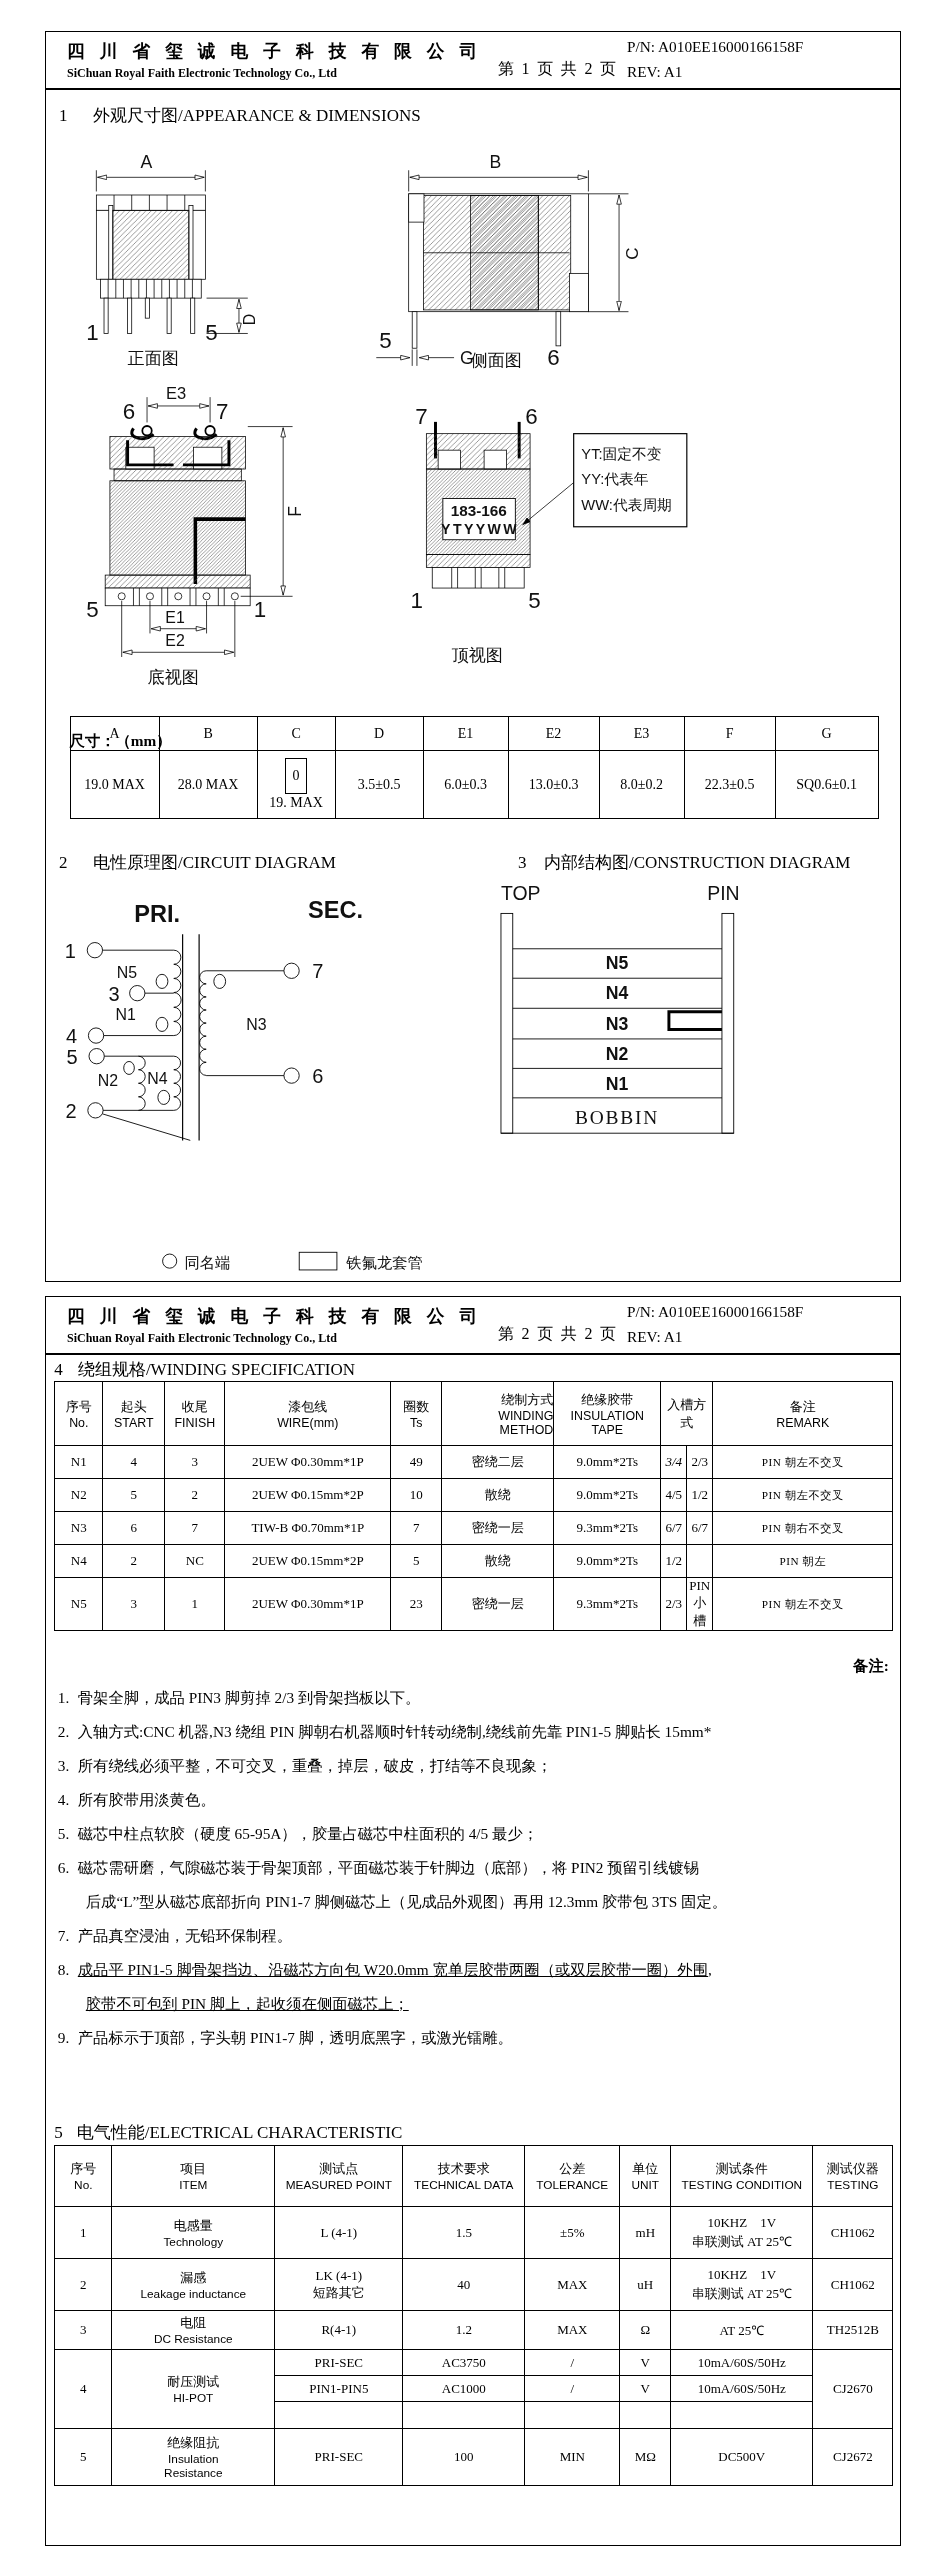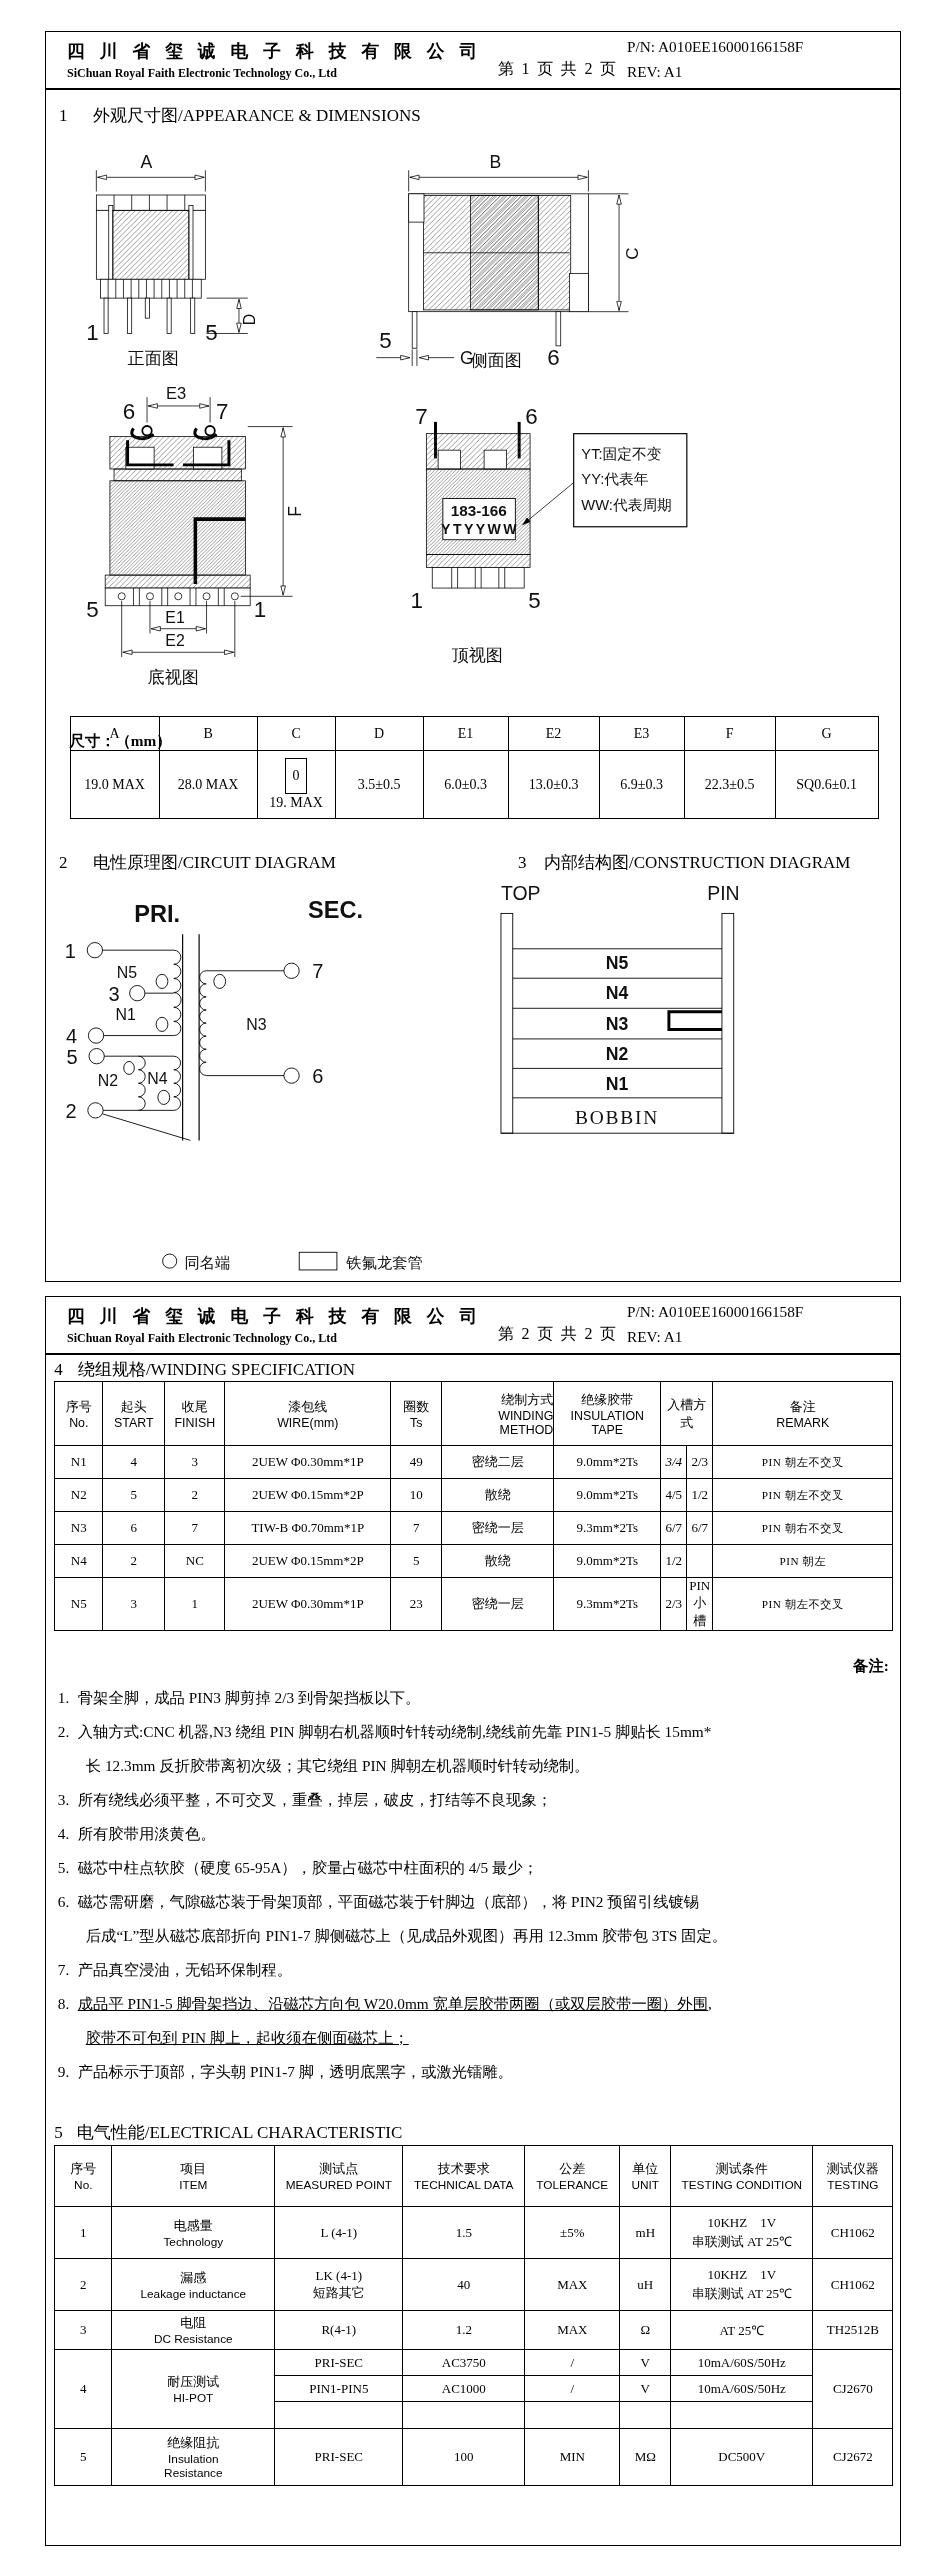--- a/index.html
+++ b/index.html
@@ -245,21 +245,21 @@
     <tr class="vl">
       <td>19.0 MAX</td>
       <td>28.0 MAX</td>
       <td>
         <div class="cbox">0</div>
         <div>19. MAX</div>
       </td>
       <td>3.5±0.5</td>
       <td>6.0±0.3</td>
       <td>13.0±0.3</td>
-      <td>6.9±0.3</td>
+      <td>8.0±0.2</td>
       <td>22.3±0.5</td>
       <td>SQ0.6±0.1</td>
     </tr>
   </tbody>
     </table>
 
   <div class="sec-title" style="left:13px;top:819px;">
     <span class="num">2</span><span>电性原理图/CIRCUIT DIAGRAM</span>
   </div>
   <div class="sec-title" style="left:472px;top:819px;">
@@ -454,21 +454,20 @@
           <td>PIN 小槽</td>
       <td class="rk">PIN 朝左不交叉</td>
     </tr>
   </tbody>
     </table>
 
   <div class="notes">
     <div class="note-title">备注:</div>
     <div class="note-line"><span class="nnum">1.</span><span>骨架全脚，成品 PIN3 脚剪掉 2/3 到骨架挡板以下。</span></div>
     <div class="note-line"><span class="nnum">2.</span><span>入轴方式:CNC 机器,N3 绕组 PIN 脚朝右机器顺时针转动绕制,绕线前先靠 PIN1-5 脚贴长 15mm*</span></div>
-    <div class="note-line cont"><span>长 12.3mm 反折胶带离初次级；其它绕组 PIN 脚朝左机器顺时针转动绕制。</span></div>
     <div class="note-line"><span class="nnum">3.</span><span>所有绕线必须平整，不可交叉，重叠，掉层，破皮，打结等不良现象；</span></div>
     <div class="note-line"><span class="nnum">4.</span><span>所有胶带用淡黄色。</span></div>
     <div class="note-line"><span class="nnum">5.</span><span>磁芯中柱点软胶（硬度 65-95A），胶量占磁芯中柱面积的 4/5 最少；</span></div>
     <div class="note-line"><span class="nnum">6.</span><span>磁芯需研磨，气隙磁芯装于骨架顶部，平面磁芯装于针脚边（底部），将 PIN2 预留引线镀锡</span></div>
     <div class="note-line cont"><span>后成“L”型从磁芯底部折向 PIN1-7 脚侧磁芯上（见成品外观图）再用 12.3mm 胶带包 3TS 固定。</span></div>
     <div class="note-line"><span class="nnum">7.</span><span>产品真空浸油，无铅环保制程。</span></div>
     <div class="note-line"><span class="nnum">8.</span><span class="u">成品平 PIN1-5 脚骨架挡边、沿磁芯方向包 W20.0mm 宽单层胶带两圈（或双层胶带一圈）外围,</span></div>
     <div class="note-line cont"><span class="u">胶带不可包到 PIN 脚上，起收须在侧面磁芯上；</span></div>
     <div class="note-line"><span class="nnum">9.</span><span>产品标示于顶部，字头朝 PIN1-7 脚，透明底黑字，或激光镭雕。</span></div>
   </div>

